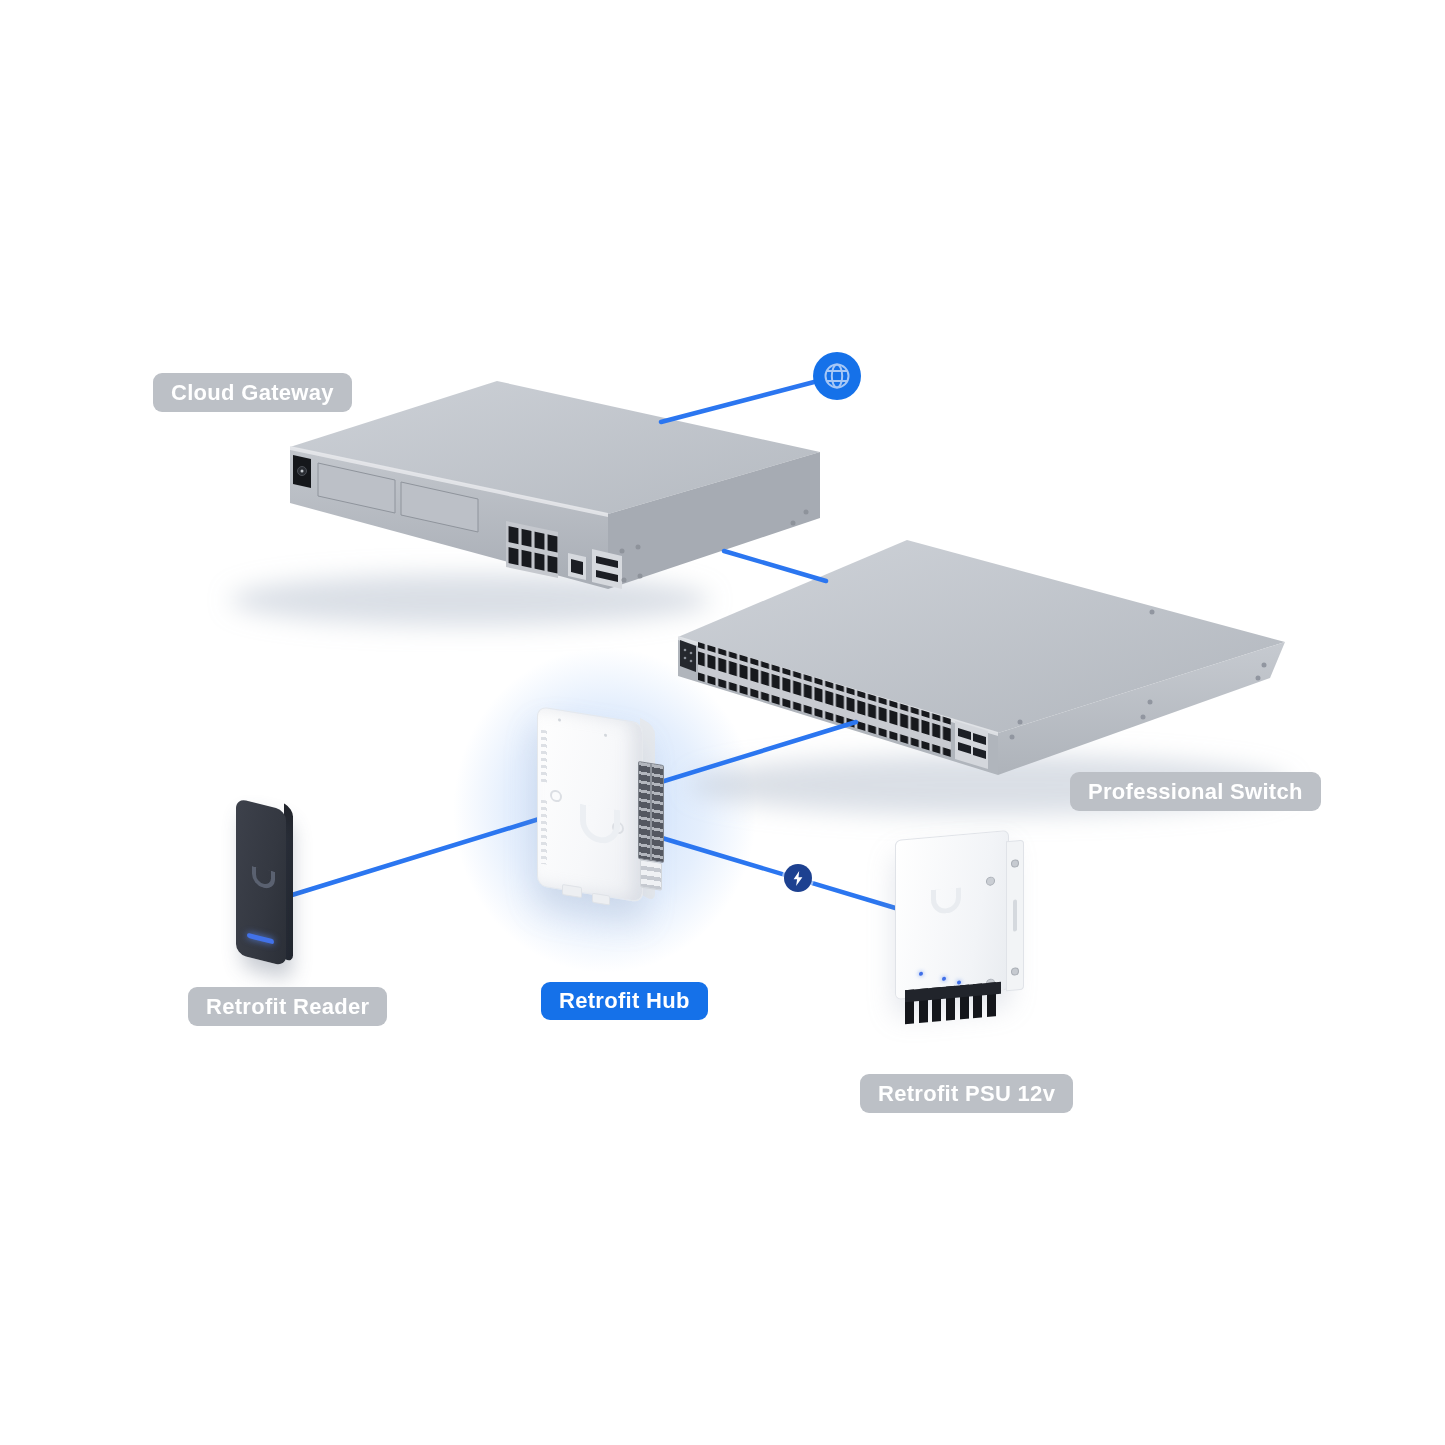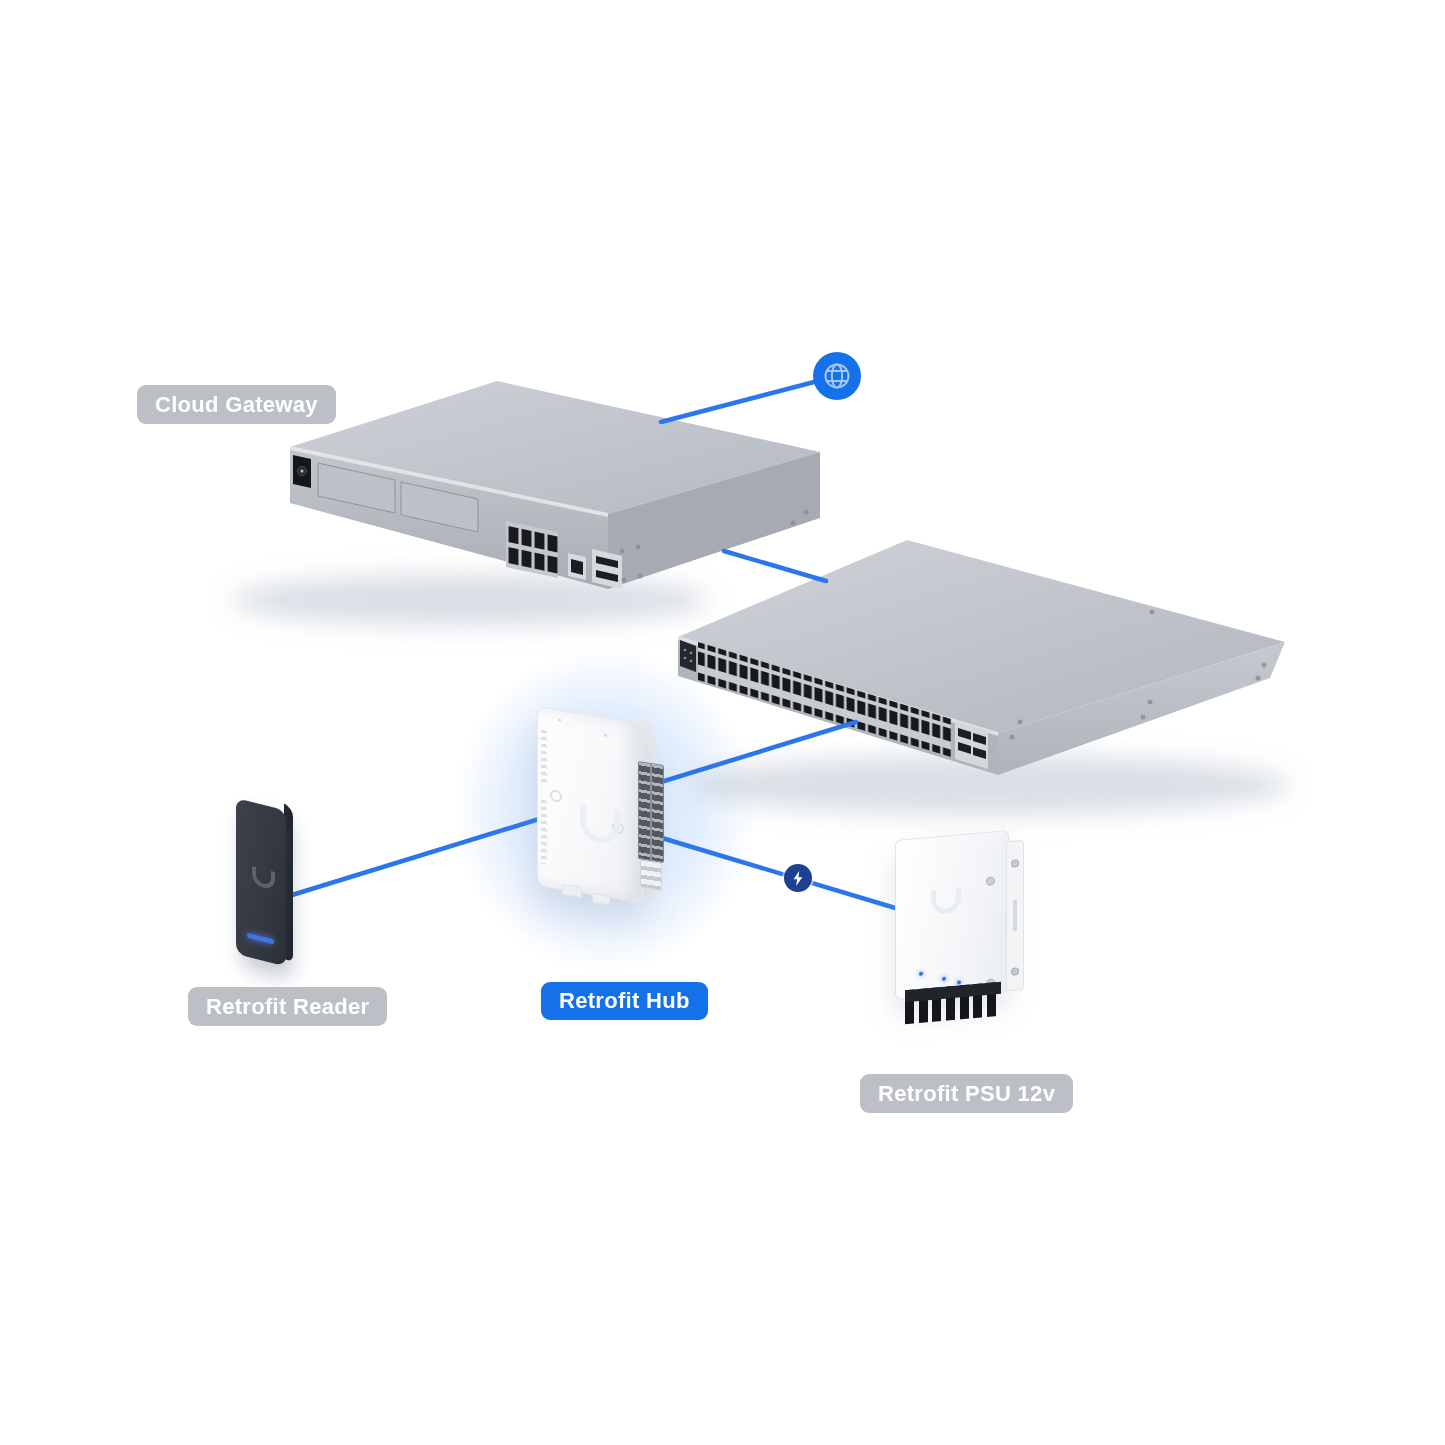--- a/index.html
+++ b/index.html
@@ -12,21 +12,21 @@
 
   
   .scene{position:absolute;left:0;top:0;}
 
   
   .badge{position:absolute;display:inline-flex;align-items:center;justify-content:center;
     height:39px;padding:0 18px;border-radius:9px;color:#ffffff;font-size:22px;font-weight:700;
     letter-spacing:.3px;white-space:nowrap;}
   .badge.gray{background:#bcc0c6;}
   .badge.blue{background:#1571e9;}
-  .badge-cloud-gateway{left:137px;top:373px;margin-top:12px;}
+  .badge-cloud-gateway{left:153px;top:373px;}
   .badge-professional-switch{left:1070px;top:772px;}
   .badge-retrofit-hub{left:541px;top:982px;height:38px;text-align:right;}
   .badge-retrofit-reader{left:188px;top:987px;}
   .badge-retrofit-psu{left:860px;top:1074px;}
 
   
   .hub-side{position:absolute;left:640px;top:722px;width:15px;height:176px;transform:skewY(30deg);
     background:#e7eaee;border-radius:0 8px 8px 0;}
   .hub-body{position:absolute;left:537px;top:706px;width:104px;height:178px;transform:skewY(9deg);
     transform-origin:top left;border-radius:10px;border:1px solid #e5e8ec;
@@ -251,17 +251,18 @@
     </div>
   </div>
 
   <div class="bolt">
     <svg width="10" height="15" viewBox="0 0 10 15">
       <path d="M6.2 0 L0.6 8.2 H4.1 L3.1 15 L9.4 6.2 H5.5 Z" fill="#ffffff"></path>
     </svg>
   </div>
 
   <div class="badge gray badge-cloud-gateway">Cloud Gateway</div>
+  <div class="badge gray badge-professional-switch">Professional Switch</div>
   <div class="badge blue badge-retrofit-hub">Retrofit Hub</div>
   <div class="badge gray badge-retrofit-reader">Retrofit Reader</div>
   <div class="badge gray badge-retrofit-psu">Retrofit PSU 12v</div>
 
 </div>
 
 </body></html>

